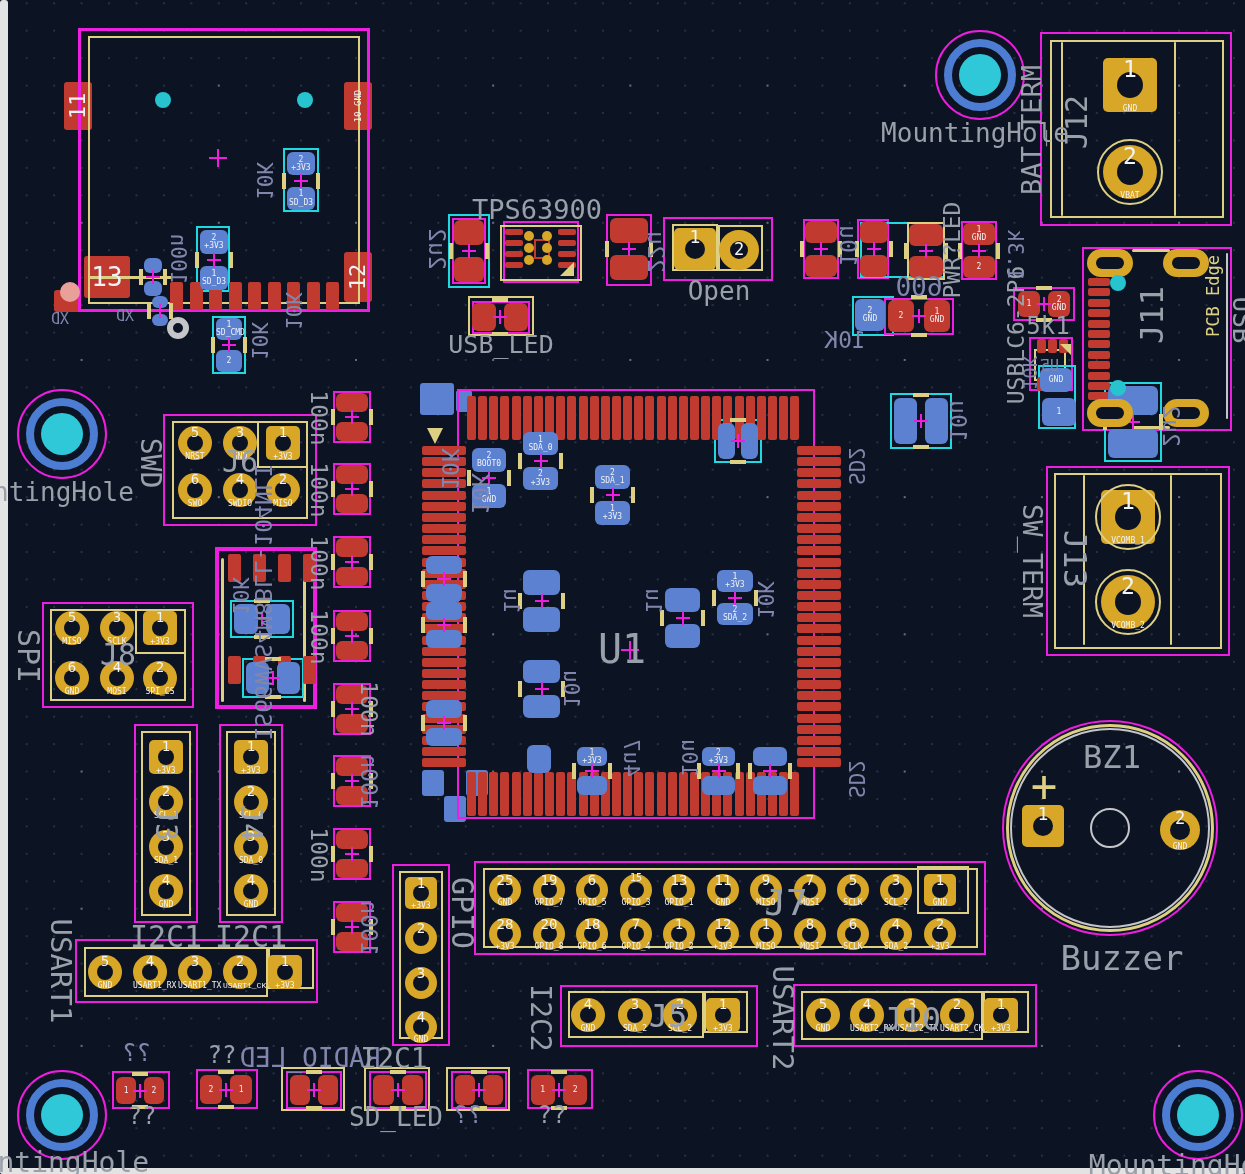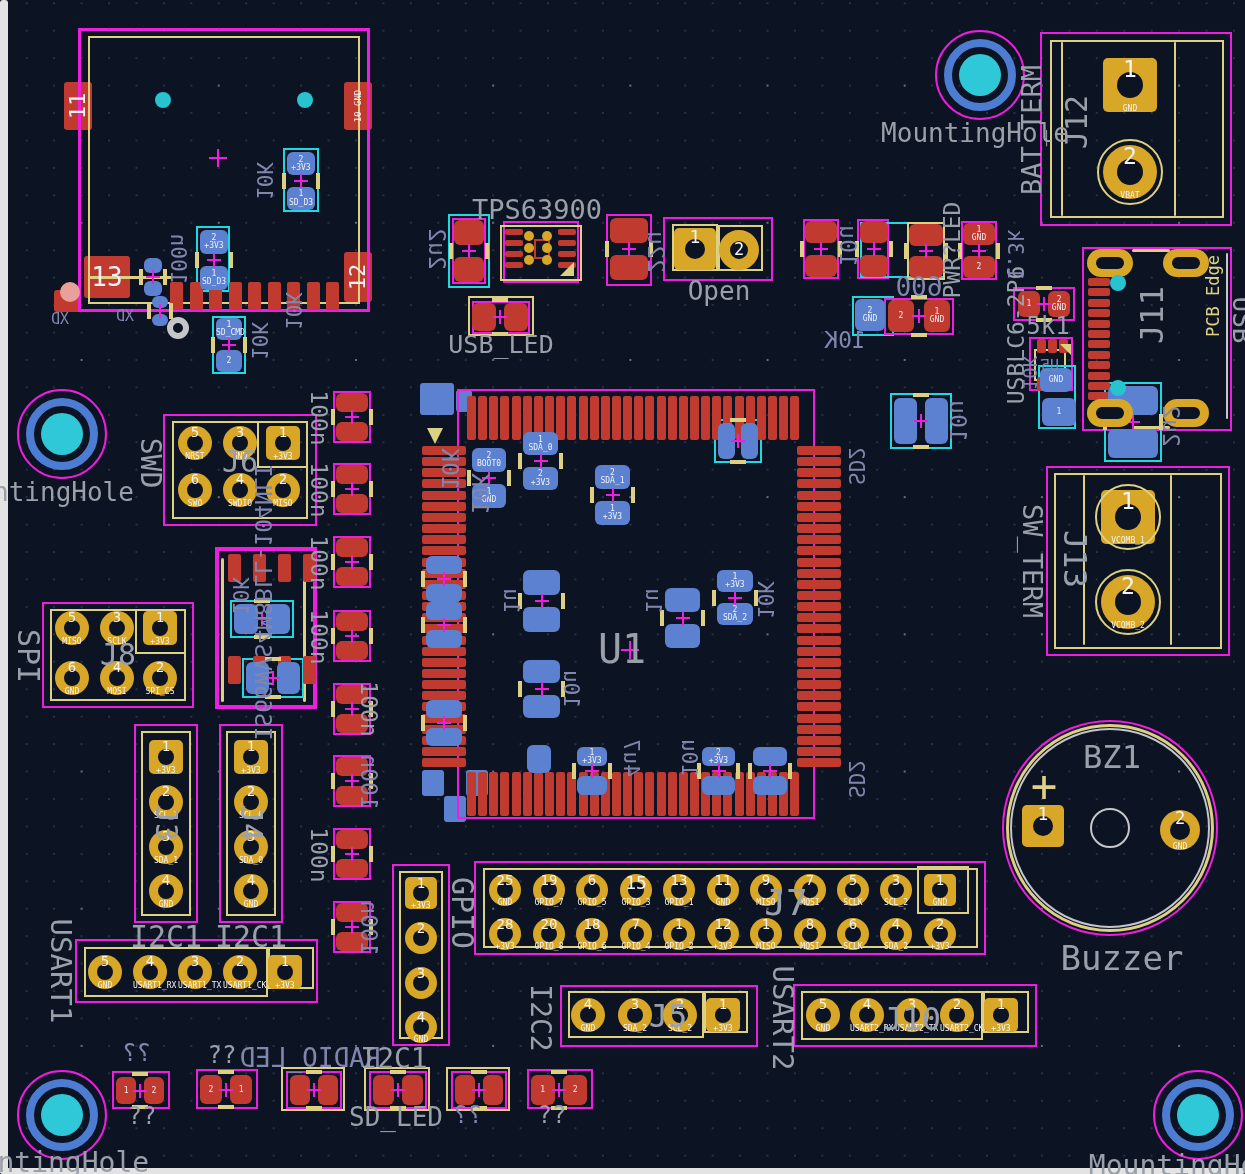--- a/index.html
+++ b/index.html
@@ -856,21 +856,21 @@
       <span class="num" style="top: -2px; font-size: 14px;">11</span>
       <span class="net" style="bottom: -1px;">GND</span>
     </div>
     <div class="thpad" style="left: 663px; top: 874px; width: 32px; height: 32px; background: rgb(216, 167, 39); border-radius: 50%;">
       <span class="hole" style="left: 8px; top: 8px; width: 16px; height: 16px;"></span>
       <span class="num" style="top: -2px; font-size: 14px;">13</span>
       <span class="net" style="bottom: -1px;">GPIO_1</span>
     </div>
     <div class="thpad" style="left: 620px; top: 874px; width: 32px; height: 32px; background: rgb(216, 167, 39); border-radius: 50%;">
       <span class="hole" style="left: 8px; top: 8px; width: 16px; height: 16px;"></span>
-      <span class="num" style="top: -2px; font-size: 18px;">15</span>
+      <span class="num" style="top: -2px; font-size: 10px;">15</span>
       <span class="net" style="bottom: -1px;">GPIO_3</span>
     </div>
     <div class="thpad" style="left: 576px; top: 874px; width: 32px; height: 32px; background: rgb(216, 167, 39); border-radius: 50%;">
       <span class="hole" style="left: 8px; top: 8px; width: 16px; height: 16px;"></span>
       <span class="num" style="top: -2px; font-size: 14px;">6</span>
       <span class="net" style="bottom: -1px;">GPIO_5</span>
     </div>
     <div class="thpad" style="left: 533px; top: 874px; width: 32px; height: 32px; background: rgb(216, 167, 39); border-radius: 50%;">
       <span class="hole" style="left: 8px; top: 8px; width: 16px; height: 16px;"></span>
       <span class="num" style="top: -2px; font-size: 14px;">19</span>
@@ -987,21 +987,21 @@
       <span class="net" style="bottom: -1px;">USART1_RX</span>
     </div>
     <div class="thpad" style="left: 178px; top: 955px; width: 34px; height: 34px; background: rgb(216, 167, 39); border-radius: 50%;">
       <span class="hole" style="left: 9px; top: 9px; width: 16px; height: 16px;"></span>
       <span class="num" style="top: -2px; font-size: 14px;">3</span>
       <span class="net" style="bottom: -1px;">USART1_TX</span>
     </div>
     <div class="thpad" style="left: 223px; top: 955px; width: 34px; height: 34px; background: rgb(216, 167, 39); border-radius: 50%;">
       <span class="hole" style="left: 9px; top: 9px; width: 16px; height: 16px;"></span>
       <span class="num" style="top: -2px; font-size: 14px;">2</span>
-      <span class="net" style="bottom: -1px;">USART1_CK</span>
+      <span class="net" style="bottom: -1px; font-family: Liberation Mono, monospace;">USART1_CK</span>
     </div>
     <div class="thpad" style="left: 268px; top: 955px; width: 34px; height: 34px; background: rgb(216, 167, 39); border-radius: 5px;">
       <span class="hole" style="left: 9px; top: 9px; width: 16px; height: 16px;"></span>
       <span class="num" style="top: -2px; font-size: 14px;">1</span>
       <span class="net" style="bottom: -1px;">+3V3</span>
     </div>
     <div class="thpad" style="left: 405px; top: 877px; width: 32px; height: 32px; background: rgb(216, 167, 39); border-radius: 5px;">
       <span class="hole" style="left: 8px; top: 8px; width: 16px; height: 16px;"></span>
       <span class="num" style="top: -2px; font-size: 14px;">1</span>
       <span class="net" style="bottom: -1px;">+3V3</span>

